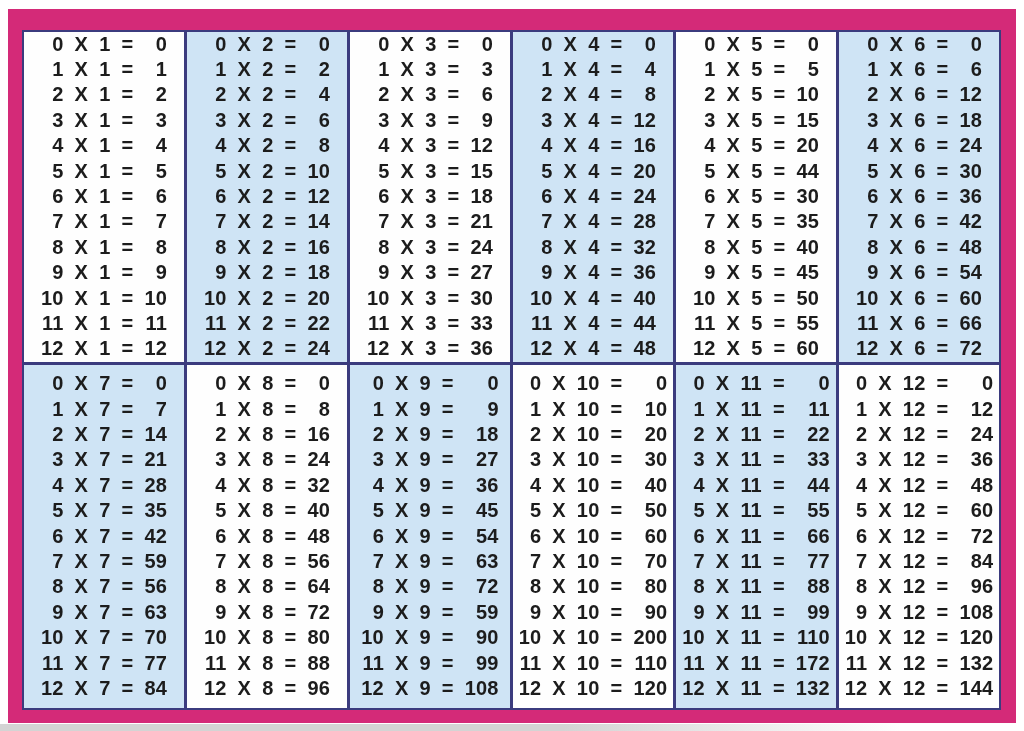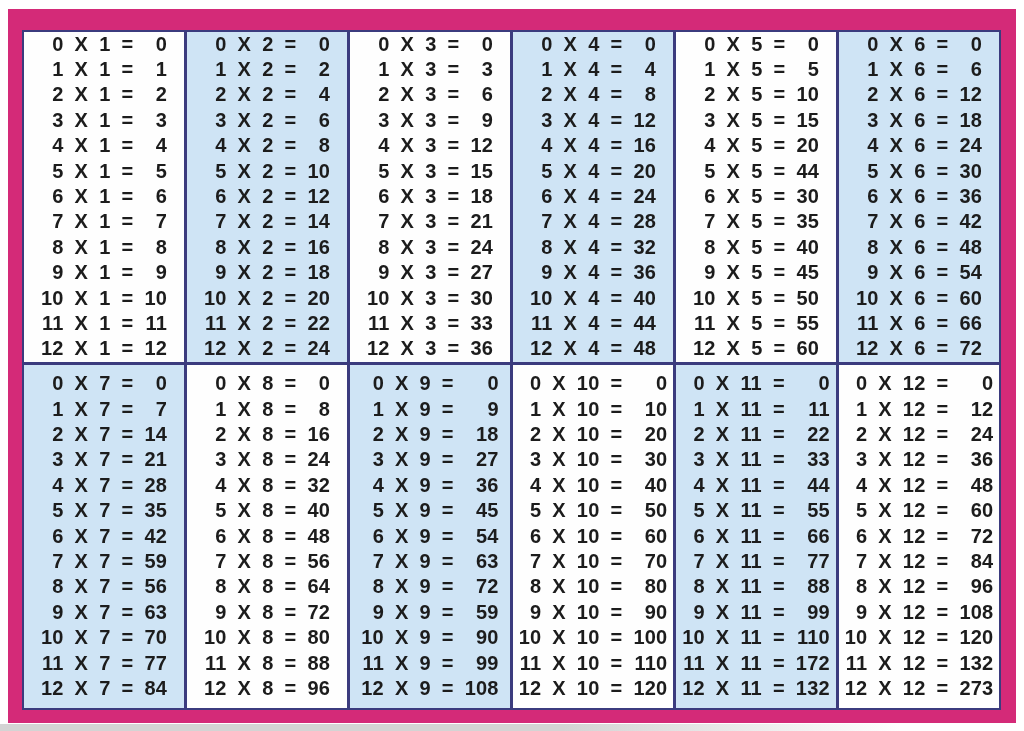--- a/index.html
+++ b/index.html
@@ -741,21 +741,21 @@
           <span>80</span>
           <span>9</span>
           <span>X</span>
           <span>10</span>
           <span>=</span>
           <span>90</span>
           <span>10</span>
           <span>X</span>
           <span>10</span>
           <span>=</span>
-          <span>100</span>
+          <span>200</span>
           <span>11</span>
           <span>X</span>
           <span>10</span>
           <span>=</span>
           <span>110</span>
           <span>12</span>
           <span>X</span>
           <span>10</span>
           <span>=</span>
           <span>120</span>
@@ -889,18 +889,18 @@
           <span>120</span>
           <span>11</span>
           <span>X</span>
           <span>12</span>
           <span>=</span>
           <span>132</span>
           <span>12</span>
           <span>X</span>
           <span>12</span>
           <span>=</span>
-          <span>273</span>
+          <span>144</span>
         </div>
       </div>
   </div>
 </div>
 <div class="bottom-shadow"></div>
 
 </body></html>

